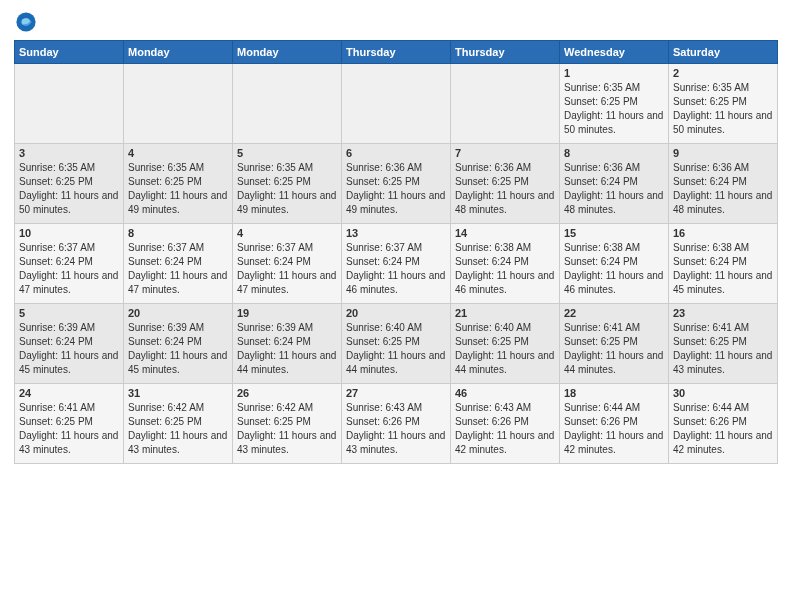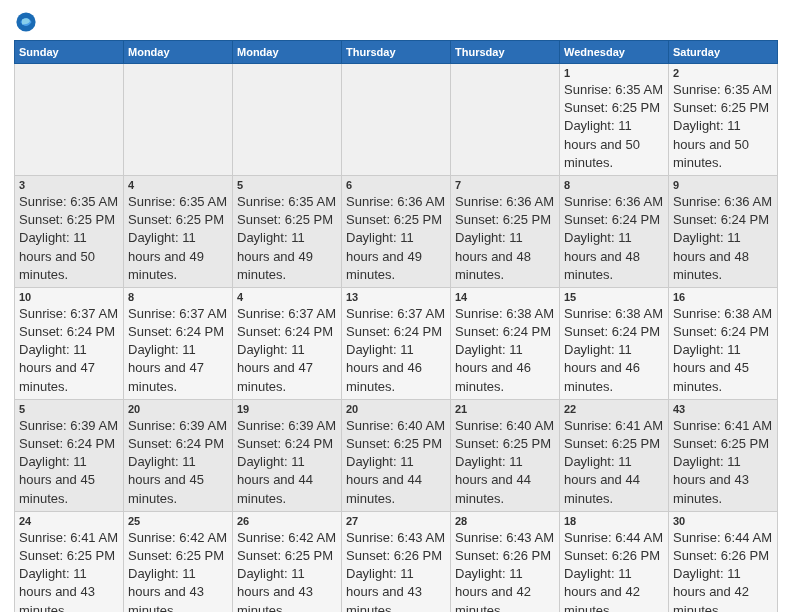--- a/index.html
+++ b/index.html
@@ -77,21 +77,21 @@
     tbody tr:nth-child(even) td {
       background: #e8e8e8;
     }
     .day-num {
       font-weight: bold;
       font-size: 11px;
       display: block;
       margin-bottom: 2px;
     }
     .day-info {
-      font-size: 13px;
+      font-size: 10px;
       line-height: 1.4;
       color: #333;
     }
     .empty-cell {
       background: #f0f0f0 !important;
     }
   </style>
 </head>
 <body>
 
@@ -309,39 +309,39 @@
           </td>
           <td>
             <span class="day-num">22</span>
           <div class="day-info">
             <span>Sunrise: 6:41 AM</span><br>
             <span>Sunset: 6:25 PM</span><br>
             <span>Daylight: 11 hours and 44 minutes.</span>
           </div>
           </td>
           <td>
-            <span class="day-num">43</span>
+            <span class="day-num">23</span>
           <div class="day-info">
             <span>Sunrise: 6:41 AM</span><br>
             <span>Sunset: 6:25 PM</span><br>
             <span>Daylight: 11 hours and 43 minutes.</span>
           </div>
           </td>
         </tr>
         <tr>
           <td>
             <span class="day-num">24</span>
           <div class="day-info">
             <span>Sunrise: 6:41 AM</span><br>
             <span>Sunset: 6:25 PM</span><br>
             <span>Daylight: 11 hours and 43 minutes.</span>
           </div>
           </td>
           <td>
-            <span class="day-num">25</span>
+            <span class="day-num">31</span>
           <div class="day-info">
             <span>Sunrise: 6:42 AM</span><br>
             <span>Sunset: 6:25 PM</span><br>
             <span>Daylight: 11 hours and 43 minutes.</span>
           </div>
           </td>
           <td>
             <span class="day-num">26</span>
           <div class="day-info">
             <span>Sunrise: 6:42 AM</span><br>
@@ -351,21 +351,21 @@
           </td>
           <td>
             <span class="day-num">27</span>
           <div class="day-info">
             <span>Sunrise: 6:43 AM</span><br>
             <span>Sunset: 6:26 PM</span><br>
             <span>Daylight: 11 hours and 43 minutes.</span>
           </div>
           </td>
           <td>
-            <span class="day-num">28</span>
+            <span class="day-num">46</span>
           <div class="day-info">
             <span>Sunrise: 6:43 AM</span><br>
             <span>Sunset: 6:26 PM</span><br>
             <span>Daylight: 11 hours and 42 minutes.</span>
           </div>
           </td>
           <td>
             <span class="day-num">18</span>
           <div class="day-info">
             <span>Sunrise: 6:44 AM</span><br>

